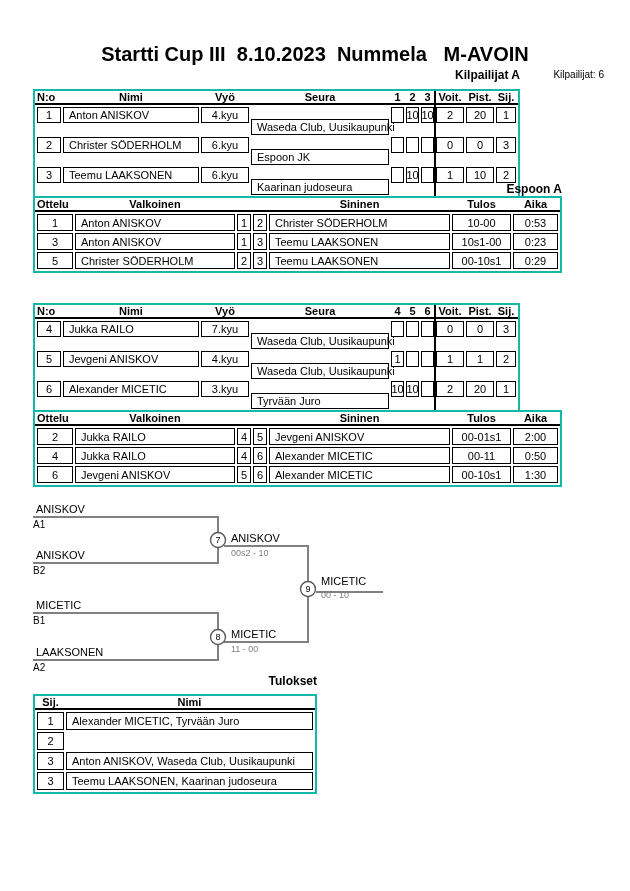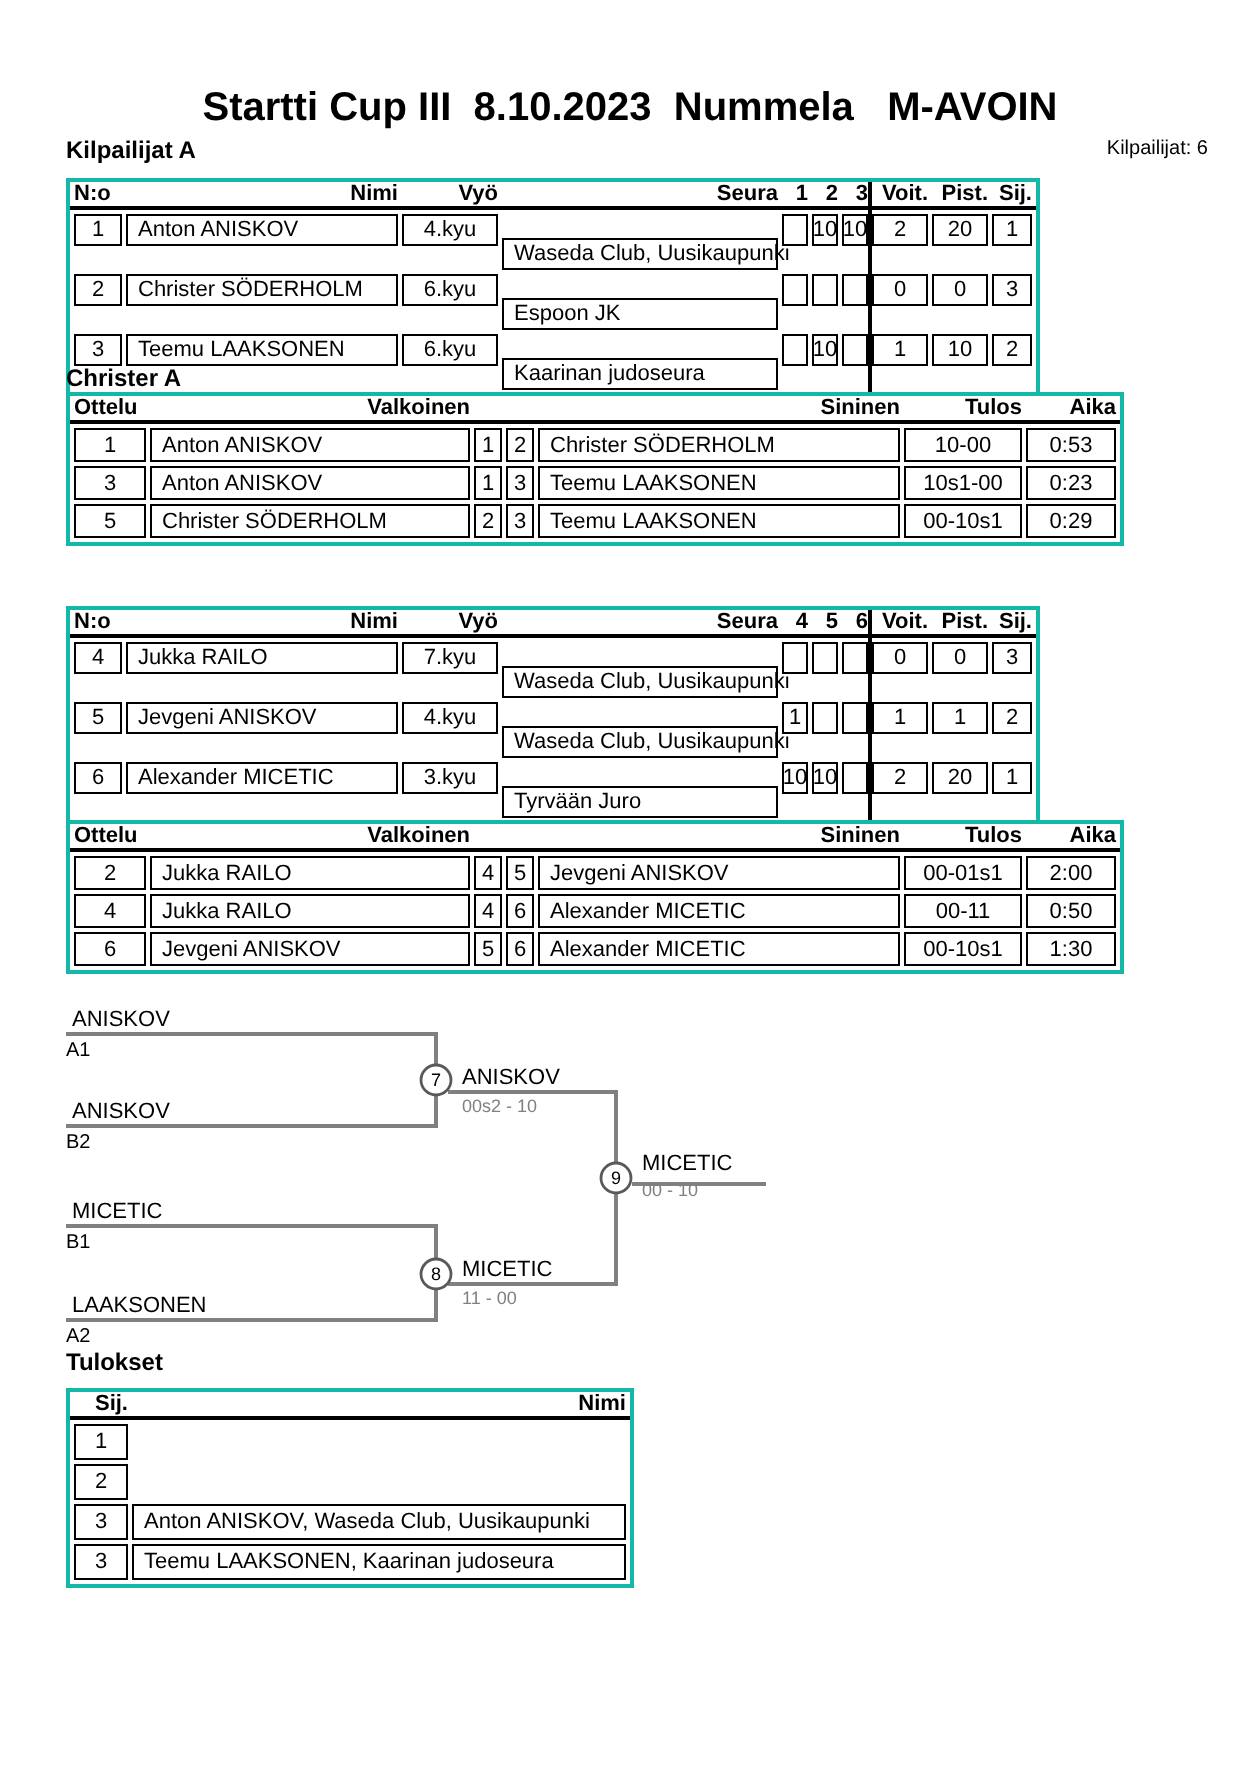--- a/index.html
+++ b/index.html
@@ -2,25 +2,25 @@
 <html><head>
 <meta charset="utf-8">
 <style>
   * { box-sizing: border-box; }
   html,body { margin:0; padding:0; background:#fff; }
   .page { position:relative; width:630px; height:891px; background:#fff;
           font-family:"Liberation Sans", sans-serif; color:#000; overflow:hidden; }
   .title { position:absolute; left:0; top:43px; width:630px; text-align:center;
            font-size:20px; font-weight:bold; white-space:pre; }
   .count { position:absolute; left:0; top:69px; width:604px; text-align:right; font-size:10px; }
-  .h { position:absolute; text-align:left; font-size:12px; font-weight:bold; }
+  .h { position:absolute; text-align:right; font-size:12px; font-weight:bold; }
   .tbl { position:absolute; border:2px solid #14b8a6; background:#fff; }
   .head { display:grid; column-gap:2px; height:14px; border-bottom:2px solid #000;
           padding:0 2px; align-items:center; }
-  .hc { font-size:11px; font-weight:bold; text-align:right; line-height:12px; white-space:nowrap; }
+  .hc { font-size:11px; font-weight:bold; text-align:center; line-height:12px; white-space:nowrap; }
   .hc.l { text-align:left; }
   .tbody { padding:2px; }
   .row { display:grid; column-gap:2px; }
   .row + .row { margin-top:2px; }
   .c { border:1px solid #000; height:16px; display:flex; align-items:center;
        justify-content:center; font-size:11px; line-height:12px; background:#fff; }
   .c.l { justify-content:flex-start; padding-left:5px; }
   .c.ov { position:relative; z-index:2; background:transparent; white-space:nowrap;margin-top:12px; }
   .ot .c { height:17px; }
   .tu .c { height:18px; }
@@ -91,21 +91,21 @@
         <div class="c">10</div>
         <div class="c"></div>
         <div class="c">1</div>
         <div class="c">10</div>
         <div class="c">2</div>
       </div>
     </div>
     <div class="vsep"></div>
   </div>
 
-  <div class="h" style="left:33px;top:182px;width:529px">Christer A</div>
+  <div class="h" style="left:33px;top:182px;width:529px">Espoon A</div>
   <div class="tbl ot" style="left:33px;top:196px;width:529px">
     <div class="head og">
       <div class="hc l">Ottelu</div>
       <div class="hc">Valkoinen</div>
       <div class="hc"></div>
       <div class="hc"></div>
       <div class="hc">Sininen</div>
       <div class="hc">Tulos</div>
       <div class="hc">Aika</div>
     </div>
@@ -271,20 +271,21 @@
 
   <div class="h" style="left:33px;top:674px;width:284px">Tulokset</div>
   <div class="tbl tu" style="left:33px;top:694px;width:284px">
     <div class="head tg">
       <div class="hc">Sij.</div>
       <div class="hc">Nimi</div>
     </div>
     <div class="tbody">
       <div class="row tg">
         <div class="c">1</div>
+        <div class="c l">Alexander MICETIC, Tyrvään Juro</div>
       </div>
       <div class="row tg">
         <div class="c">2</div>
       </div>
       <div class="row tg">
         <div class="c">3</div>
         <div class="c l">Anton ANISKOV, Waseda Club, Uusikaupunki</div>
       </div>
       <div class="row tg">
         <div class="c">3</div>

